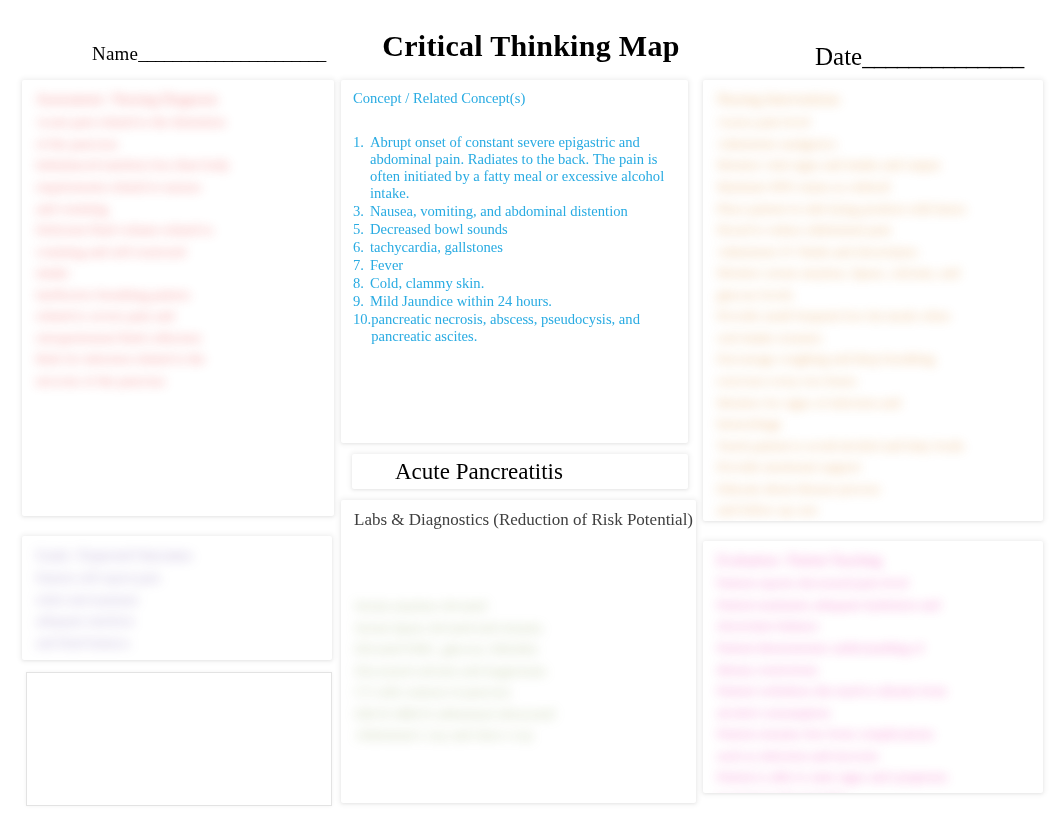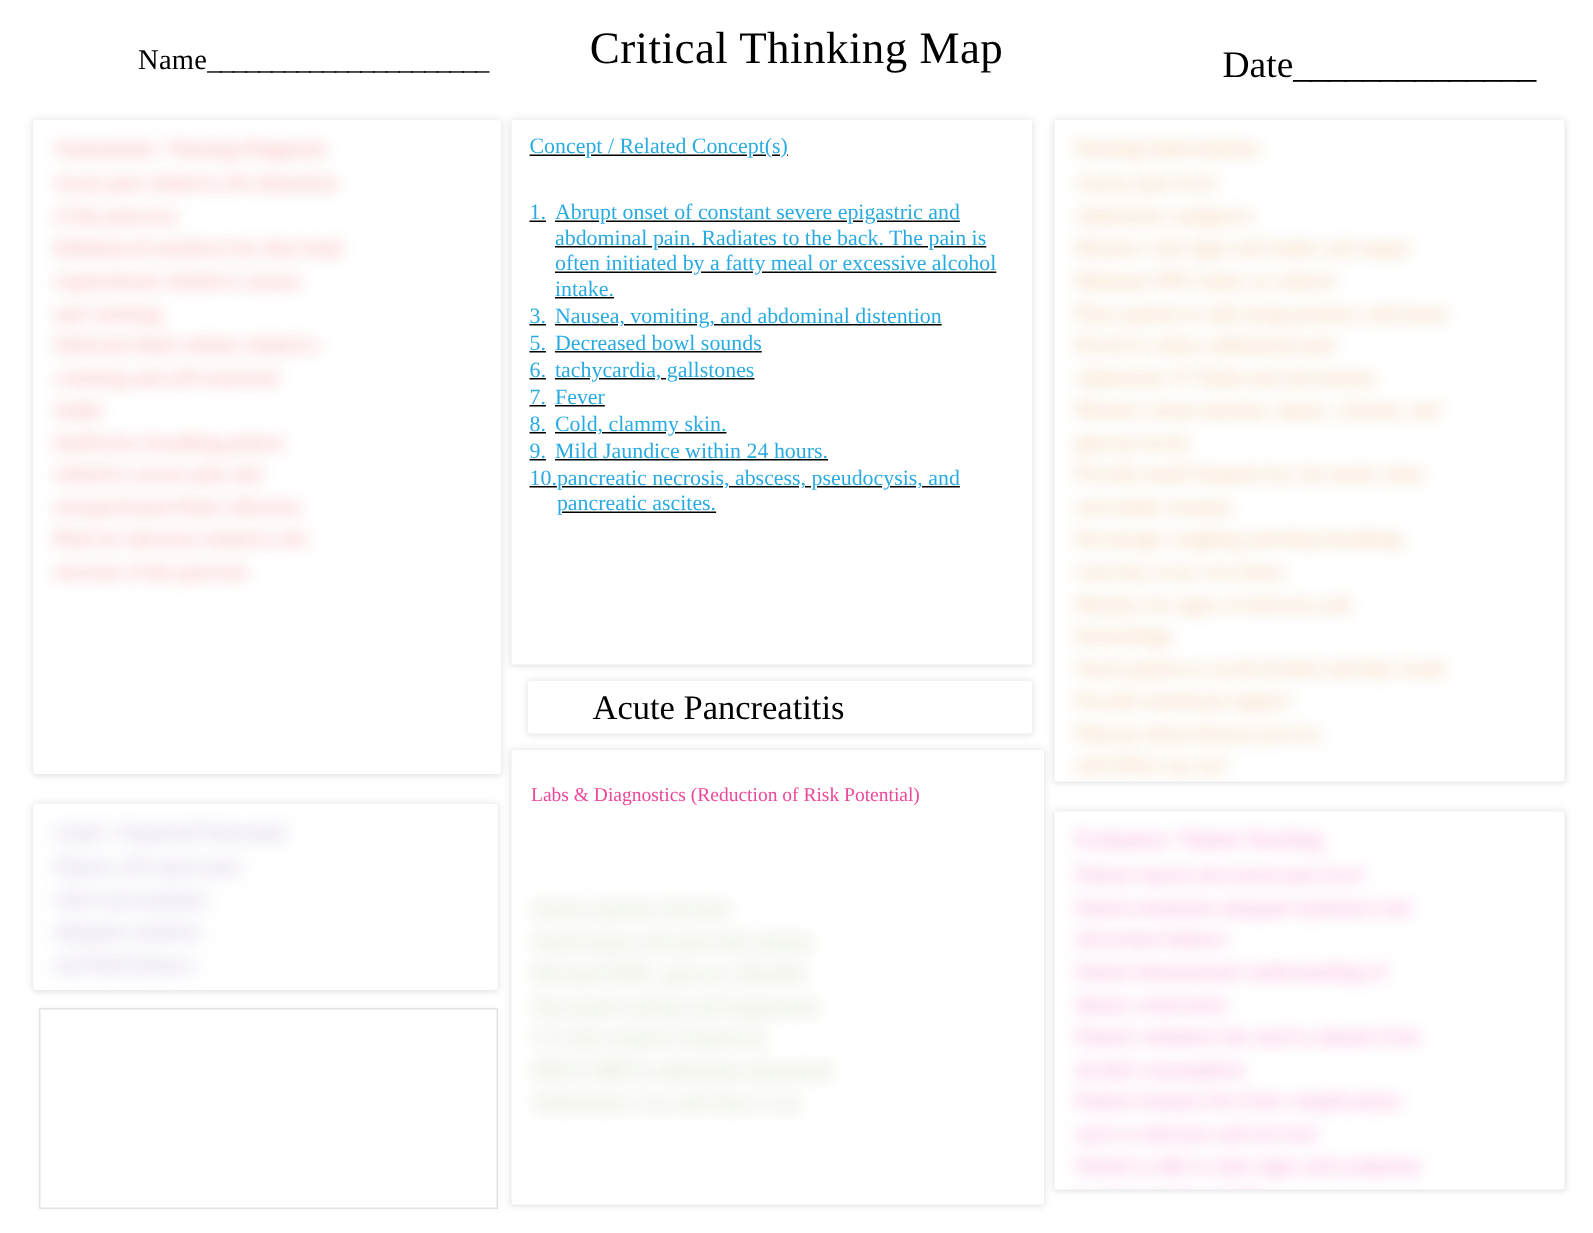--- a/index.html
+++ b/index.html
@@ -13,21 +13,21 @@
     position: relative;
     overflow: hidden;
     font-family: "Liberation Serif", "DejaVu Serif", serif;
     color: #000;
   }
 
   
   #header-row {
     position: absolute;
     left: 0;
-    top: 30px;
+    top: 43px;
     width: 1062px;
     height: 44px;
   }
   #name-field {
     position: absolute;
     left: 92px;
     top: 0;
     font-size: 19px;
     letter-spacing: .2px;
     white-space: nowrap;
@@ -36,39 +36,38 @@
   #date-field .rule {
     letter-spacing: -1px;
   }
   #page-title {
     position: absolute;
     left: 0;
     top: -14px;
     width: 1062px;
     text-align: center;
     font-size: 30px;
-    font-weight: normal;
+    font-weight: bold;
     margin: 0;
     letter-spacing: .3px;
   }
   #date-field {
     position: absolute;
     left: 815px;
     top: 0;
     font-size: 25px;
     white-space: nowrap;
   }
 
   
   .panel {
     position: absolute;
     background: #ffffff;
     box-sizing: border-box;
     overflow: hidden;
-    text-decoration: underline;
   }
   .panel.shadowed {
     box-shadow: 0 0 5px 2px rgba(0,0,0,.055),
                 0 1px 3px rgba(0,0,0,.05);
     border-radius: 2px;
   }
   .panel.outlined {
     border: 1px solid #e3e3e3;
     box-shadow: 0 0 4px rgba(0,0,0,.05);
   }
@@ -152,23 +151,23 @@
 
   #center-labs {
     left: 341px;
     top: 500px;
     width: 355px;
     height: 303px;
   }
   #center-labs .labs-head {
     position: absolute;
     left: 13px;
-    top: 22px;
-    color: #ec4899;
-    font-size: 13px;
+    top: 10px;
+    color: #404040;
+    font-size: 17px;
     white-space: nowrap;
   }
 
   
   #left-top    { left: 22px; top: 80px;  width: 312px; height: 436px; }
   #left-mid    { left: 22px; top: 536px; width: 310px; height: 124px; }
   #left-bottom { left: 26px; top: 672px; width: 306px; height: 134px; }
 
   
   #right-top    { left: 703px; top: 80px;  width: 340px; height: 441px; }

